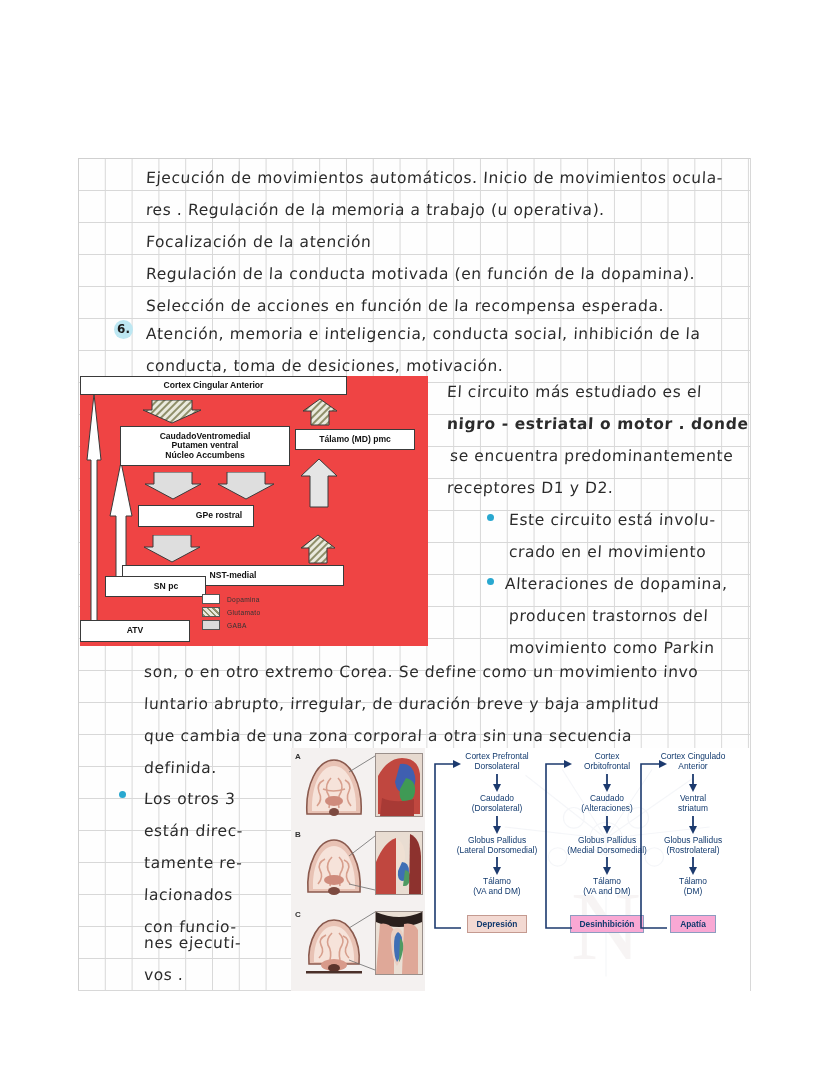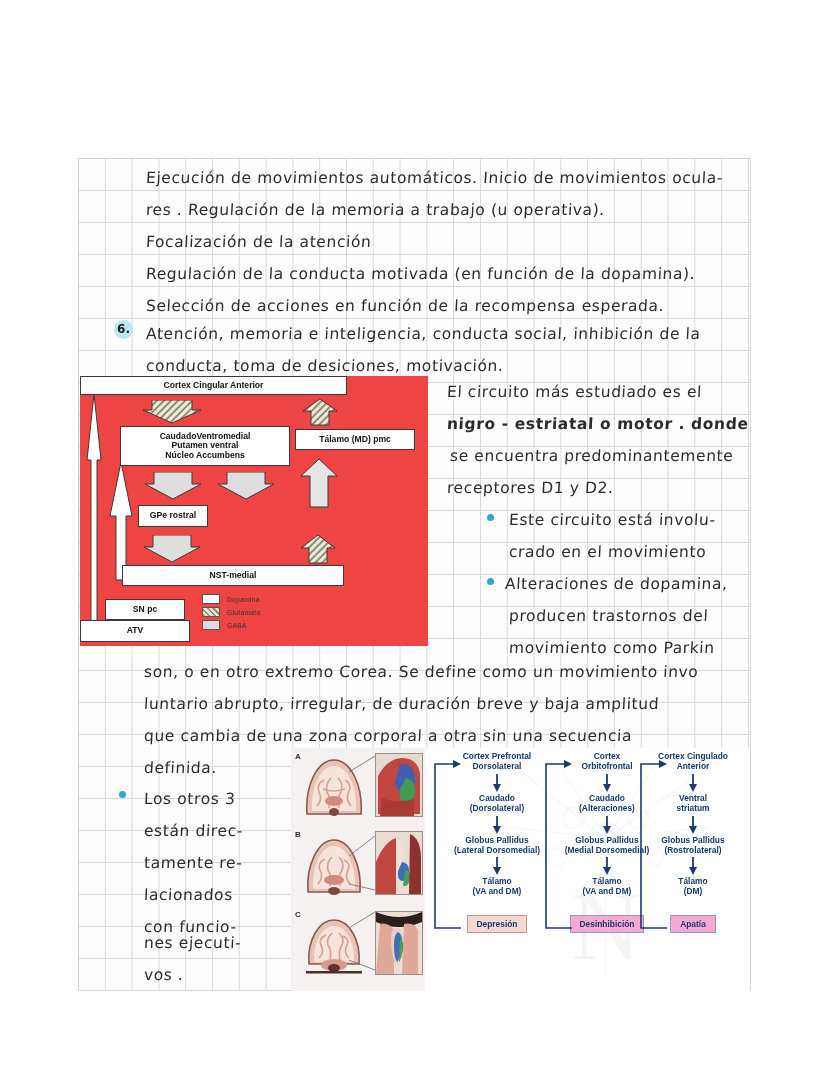--- a/index.html
+++ b/index.html
@@ -64,21 +64,21 @@
       background:#f4f1f0;}
   .brainrow{position:absolute;left:0;width:134px;height:74px;}
   .brainlabel{position:absolute;left:4px;top:2px;font-size:8px;font-weight:bold;
       color:#333;font-family:"Liberation Sans",sans-serif;}
   .coronal{position:absolute;left:12px;top:6px;width:62px;height:62px;}
   .inset{position:absolute;left:84px;top:3px;width:46px;height:62px;
       border:1px solid #9a8f8a;overflow:hidden;}
 
   
   .fcol{position:absolute;top:4px;width:128px;}
-  .fnode{text-align:center;color:#123a6e;font-weight:bold;
+  .fnode{text-align:center;color:#123a6e;font-weight:normal;
       font-family:"Liberation Sans",sans-serif;font-size:8.4px;line-height:1.18;}
   .fdown{display:flex;justify-content:center;}
   .fdown svg{display:block;}
   .pill{margin:0 auto;display:inline-block;padding:3px 9px;border:1px solid #5a6d93;
       font-size:8.4px;font-weight:bold;color:#123a6e;
       font-family:"Liberation Sans",sans-serif;}
   .pill-pink{background:#f3d9d2;border-color:#c49a90;}
   .pill-blue{background:#f9a8d4;border-color:#8d9cc0;}
   .loop{position:absolute;}
   .loop svg{display:block;}
@@ -163,21 +163,21 @@
         <polygon points="10,0 48,0 48,12 57,12 29,27 1,12 10,12" fill="#dedede" stroke="#3a3a3a" stroke-width="1"></polygon>
       </svg>
     </div>
 
     <div class="arrow" style="left:220px;top:82px;">
       <svg width="38" height="50" viewBox="0 0 38 50">
         <polygon points="19,1 37,18 28,18 28,49 10,49 10,18 1,18" fill="#e5e5e5" stroke="#3a3a3a" stroke-width="1"></polygon>
       </svg>
     </div>
 
-    <div class="dbox t10" style="left:58px;top:129px;width:68px;height:20px;">
+    <div class="dbox t10" style="left:58px;top:129px;width:68px;height:20px;padding-left:46px;">
       <div>GPe rostral</div>
     </div>
 
     <div class="arrow" style="left:63px;top:159px;">
       <svg width="58" height="28" viewBox="0 0 58 28">
         <polygon points="10,0 48,0 48,12 57,12 29,27 1,12 10,12" fill="#dedede" stroke="#3a3a3a" stroke-width="1"></polygon>
       </svg>
     </div>
 
     <div class="arrow" style="left:220px;top:158px;">
@@ -189,21 +189,21 @@
           <rect width="2" height="5" fill="#8f8f6a"></rect>
             </pattern>
           </defs>
       </svg>
     </div>
 
     <div class="dbox t10" style="left:42px;top:189px;width:220px;height:19px;">
       <div>NST-medial</div>
     </div>
 
-    <div class="dbox t10" style="left:25px;top:223px;width:78px;height:19px;">
+    <div class="dbox t10" style="left:25px;top:200px;width:78px;height:19px;padding-left:21px;">
       <div>SN pc</div>
     </div>
     <div class="dbox t10" style="left:0px;top:244px;width:108px;height:20px;">
       <div>ATV</div>
     </div>
 
     <div class="legend" style="left:122px;top:218px;">
       <div class="legitem">
         <span class="legswatch sw-white"></span>
         <span class="legtext">Dopamina</span>

